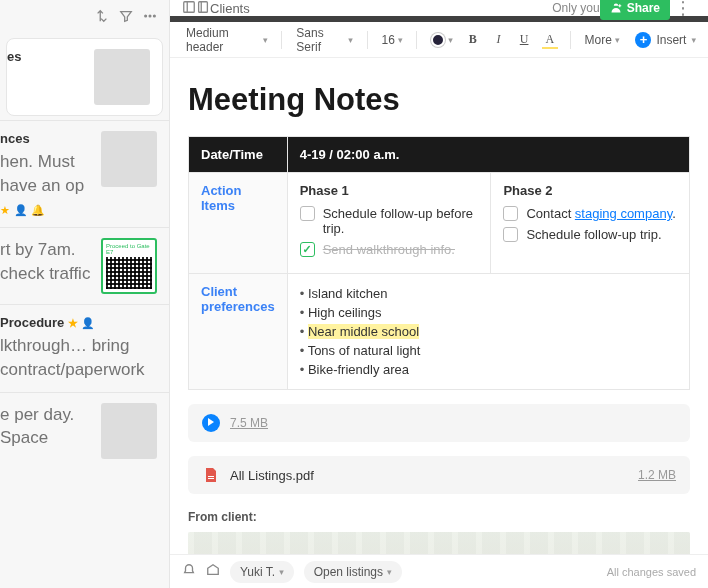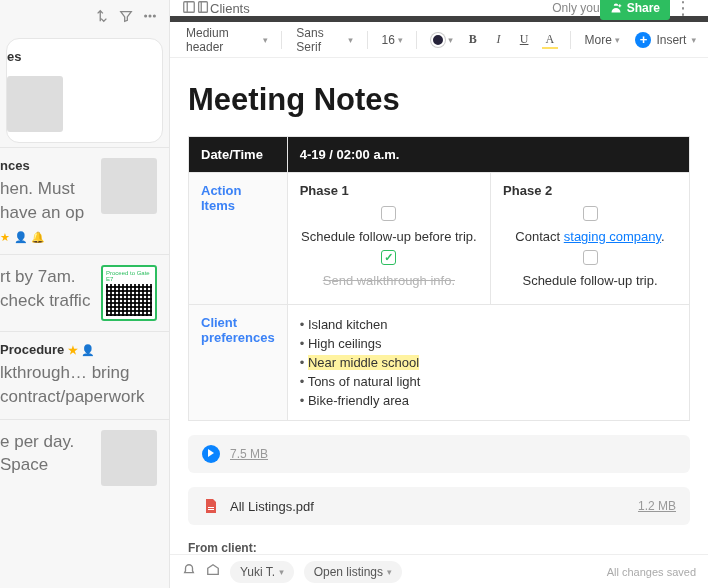--- a/index.html
+++ b/index.html
@@ -39,21 +39,21 @@
 .insert-btn { display:flex; align-items:center; gap:5px; color:#555; cursor:pointer; }
 .insert-btn .plus { width:16px; height:16px; background:#0a84ff; color:#fff; border-radius:50%; display:flex; align-items:center; justify-content:center; font-size:13px; font-weight:700; line-height:1; }
 .doc { flex:1; overflow:auto; padding:24px 18px 0 18px; }
 .doc h1 { font-size:31px; font-weight:700; color:#1a1a1a; margin-bottom:18px; }
 table.meeting { width:100%; border-collapse:collapse; font-size:13px; }
 table.meeting th, table.meeting td { border:1px solid #e6e6e6; padding:10px 12px; vertical-align:top; text-align:left; }
 table.meeting thead th { background:#1a1a1a; color:#ffffff; font-weight:600; }
 table.meeting .rowlabel { background:#fafafa; font-weight:700; color:#3b82f6; width:110px; }
 .phase-cell { width:50%; }
 .phase-title { font-weight:700; margin-bottom:8px; }
-.check-row { display:flex; align-items:center; gap:8px; margin-bottom:6px; font-size:13px;flex-direction:column; }
+.check-row { display:flex; align-items:flex-start; gap:8px; margin-bottom:6px; font-size:13px; }
 .checkbox { width:15px; height:15px; border:1.5px solid #bbb; border-radius:3px; flex-shrink:0; display:flex; align-items:center; justify-content:center; }
 .checkbox.done { border-color:#2dbe60; }
 .checkbox.done::after { content:"✓"; color:#2dbe60; font-size:11px; font-weight:700; }
 .check-row.struck span.lbl { color:#b4b4b4; text-decoration:line-through; }
 .check-row a { color:#0a7cff; text-decoration:underline; }
 .bul-list { list-style:none; }
 .bul-list li { padding:2px 0; font-size:13px; }
 .bul-list li::before { content:"• "; color:#555; }
 .hl { background:#fff3a0; }
 .attach { margin-top:14px; background:#f5f5f5; border-radius:6px; padding:10px 14px; display:flex; align-items:center; gap:10px; }
@@ -88,21 +88,21 @@
           <path d="M2 3h12l-4.5 6v4l-3 1v-5L2 3z"></path>
         </svg></span>
     <span><svg viewBox="0 0 16 16">
           <circle cx="3" cy="8" r="1" fill="#888"></circle>
           <circle cx="8" cy="8" r="1" fill="#888"></circle>
           <circle cx="13" cy="8" r="1" fill="#888"></circle>
         </svg></span>
   </div>
   <div class="note-list">
 
-    <div class="note-card" style="background:#fff; border:1px solid #e6e6e6; margin:4px 6px; border-radius:13px;flex-direction:column;">
+    <div class="note-card" style="background:#fff; border:1px solid #e6e6e6; margin:4px 6px; border-radius:8px;">
       <div class="txt">
         <div class="title">es</div>
       </div>
       <div class="thumb room-thumb"></div>
     </div>
 
     <div class="note-card">
       <div class="txt">
         <div class="title">nces</div>
         <div class="excerpt">hen. Must have an op that's well …</div>

